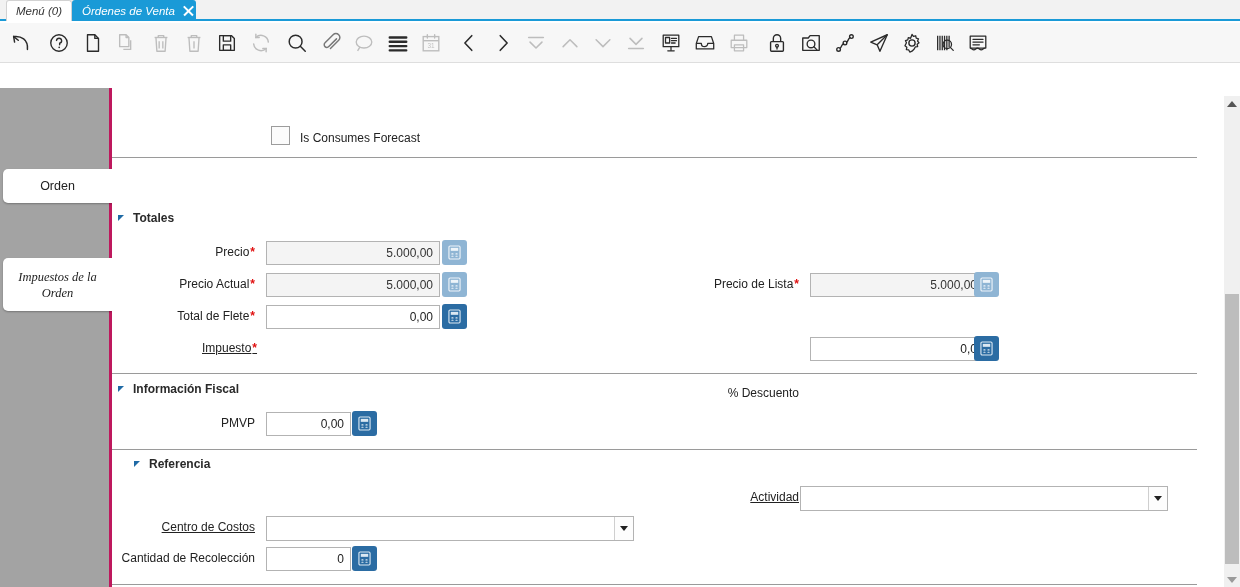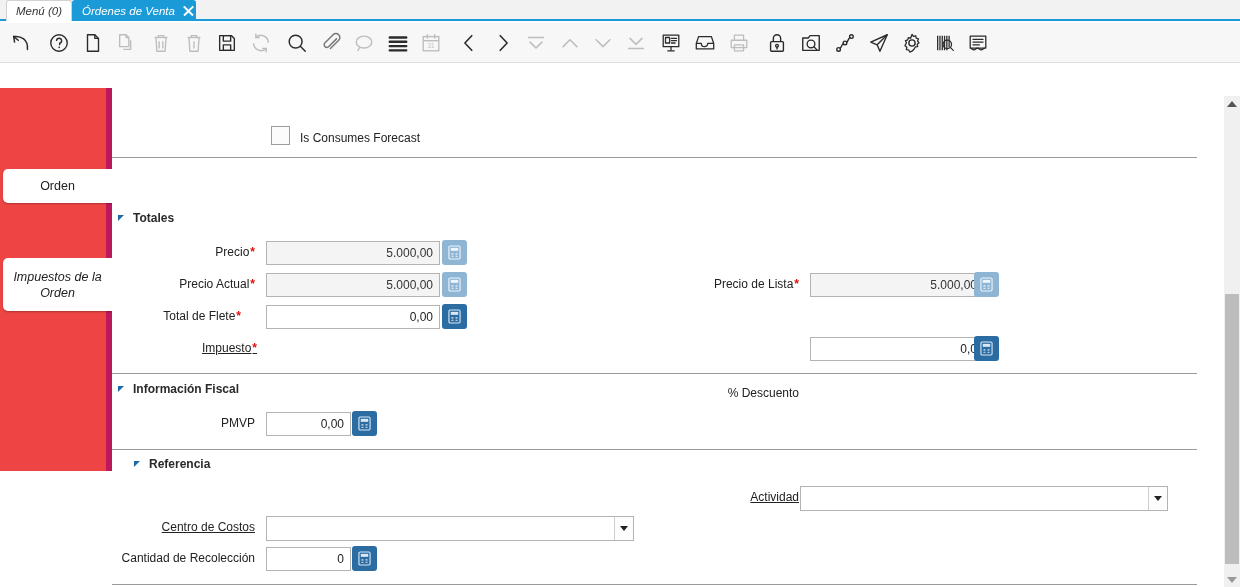--- a/index.html
+++ b/index.html
@@ -73,23 +73,23 @@
   
   #workarea {
     position: absolute; left: 0; top: 64px;
     width: 1240px; height: 523px;
     background: #ffffff;
   }
 
   
   #rail {
     position: absolute; left: 0; top: 24px;
-    width: 112px; height: 383px;
-    background: #ef4444;
-    border-right: 6px solid #be185d;
+    width: 112px; height: 499px;
+    background: #a3a3a3;
+    border-right: 3px solid #be185d;
   }
   .rtab {
     position: absolute; left: 3px;
     width: 109px;
     display: flex; align-items: center; justify-content: center;
     text-align: center;
     font-size: 12.5px;
     line-height: 16px;
     border-top-left-radius: 5px;
     border-bottom-left-radius: 5px;
@@ -97,21 +97,21 @@
   }
   .rtab.plain {
     background: #ffffff;
     color: #222;
     box-shadow: 0 1px 2px rgba(0,0,0,0.28);
   }
   .rtab.sel {
     background: #22a0dd;
     color: #ffffff;
   }
-  .rtab.ital { font-style: italic; }
+  .rtab.ital { font-style: italic; font-family: Liberation Serif, serif; }
   #rtab-0 { top: 81px; height: 34px; }
   #rtab-1 { top: 117px; height: 51px; }
   #rtab-2 { top: 170px; height: 53px; }
 
   
   #form {
     position: absolute; left: 112px; top: 24px;
     width: 1108px; height: 499px;
     background: #ffffff;
   }
@@ -537,21 +537,21 @@
       <span>5.000,00</span>
     </div>
     <div class="calcbtn off" style="left:862px; top:184px;">
       <svg width="13" height="15" viewBox="0 0 14 16" fill="none" stroke="#eef4f9" stroke-width="1.2">
           <rect x="1" y="1" width="12" height="14" rx="1.3"></rect>
           <rect x="3" y="3" width="8" height="3.2" fill="#eef4f9" stroke="none"></rect>
           <path d="M4.2 9.5h1.2M8.6 9.5h1.2M4.2 12h1.2M8.6 12h1.2" stroke-linecap="round"></path>
         </svg>
     </div>
 
-    <div class="fld-label" style="left:24px; top:220px; width:105px;">
+    <div class="fld-label" style="left:38px; top:220px; width:105px;">
       <span>Total de Flete</span><span class="req">*</span>
     </div>
     <div class="txtbox" style="left:154px; top:217px; width:174px;">
       <span>0,00</span>
     </div>
     <div class="calcbtn on" style="left:330px; top:216px;">
       <svg width="13" height="15" viewBox="0 0 14 16" fill="none" stroke="#dbe8f2" stroke-width="1.2">
           <rect x="1" y="1" width="12" height="14" rx="1.3"></rect>
           <rect x="3" y="3" width="8" height="3.2" fill="#dbe8f2" stroke="none"></rect>
           <path d="M4.2 9.5h1.2M8.6 9.5h1.2M4.2 12h1.2M8.6 12h1.2" stroke-linecap="round"></path>

